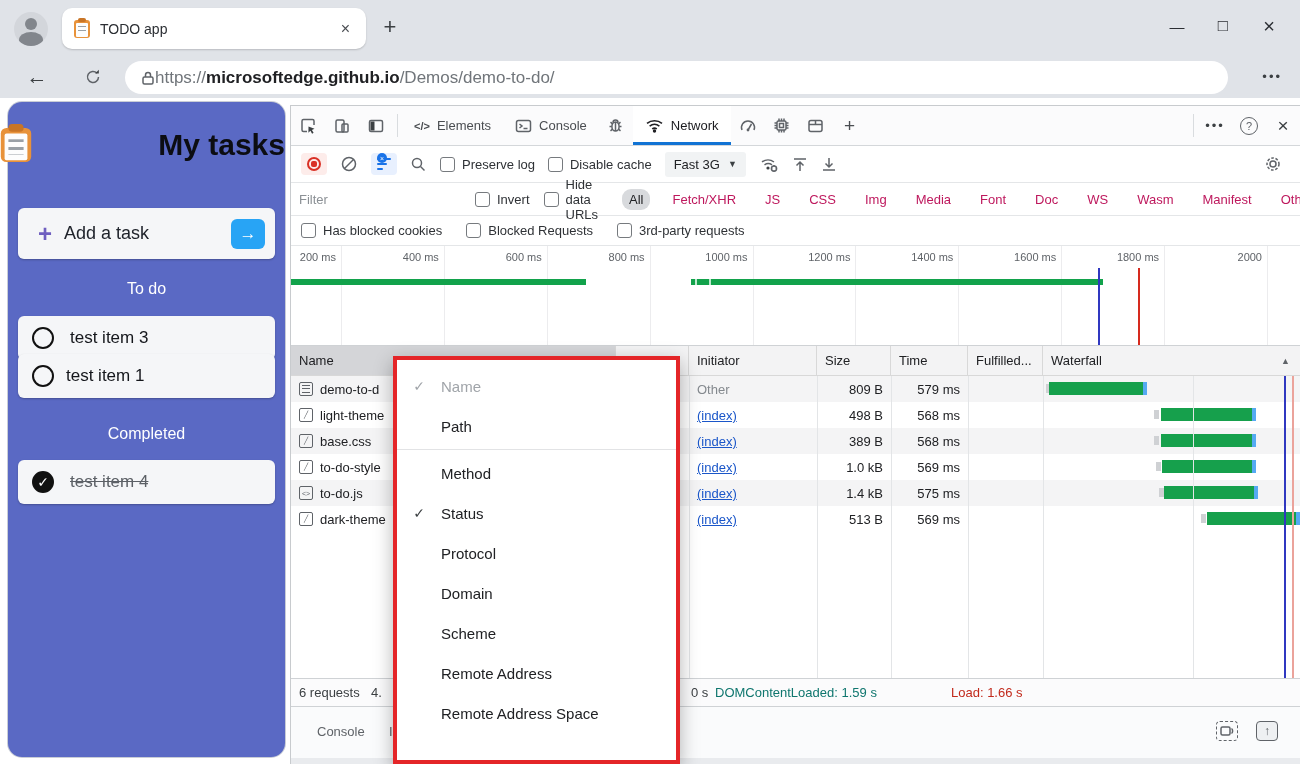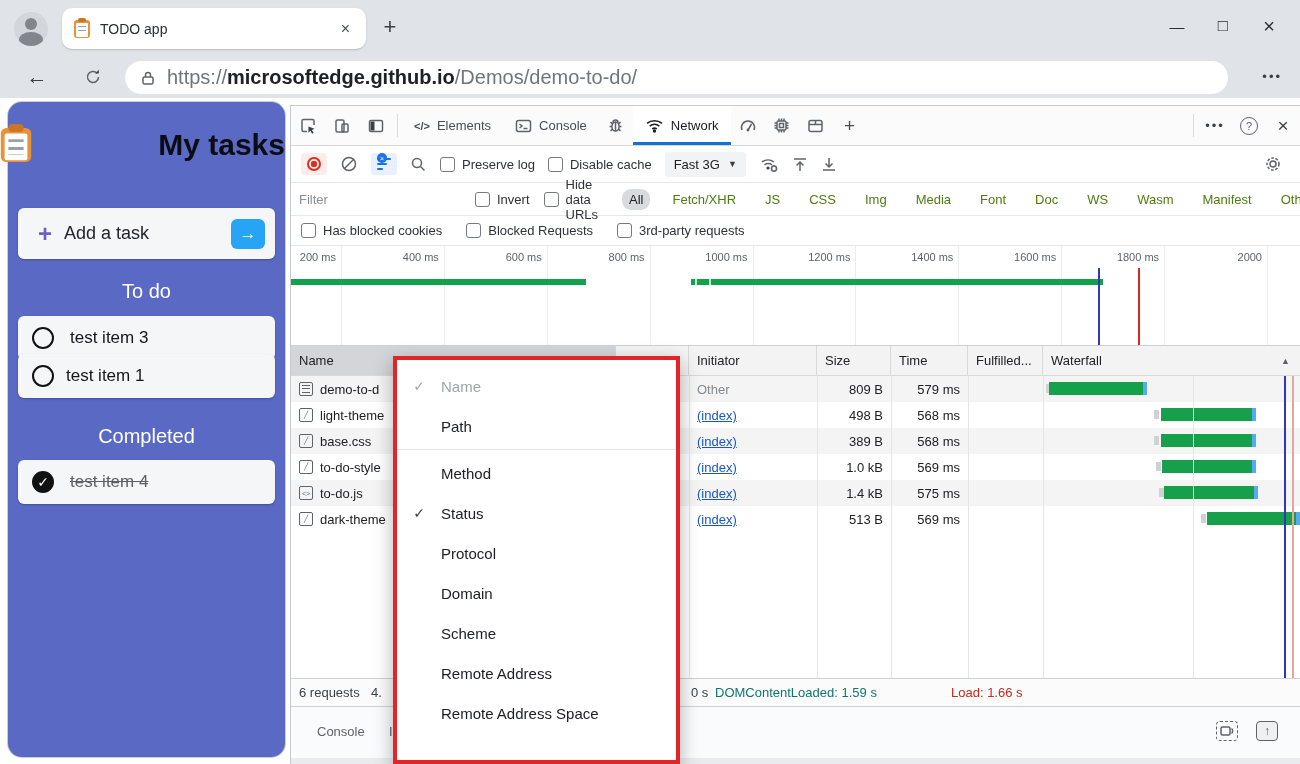--- a/index.html
+++ b/index.html
@@ -19,34 +19,34 @@
   .winbtn { width:46px; height:36px; display:flex; align-items:center; justify-content:center; font-size:15px; color:#2b2e33; }
   .clipboard { position:relative; width:16px; height:18px; background:#e8923a; border-radius:3px; flex:none; }
   .clipboard::before { content:''; position:absolute; left:2px; top:3px; right:2px; bottom:1px; background:#fdfdfd; border-radius:1px; }
   .clipboard::after { content:''; position:absolute; left:4px; top:-2px; width:8px; height:4px; background:#c97526; border-radius:2px; }
   .clipboard .lines { position:absolute; left:4px; right:4px; top:6px; height:8px;
      background:repeating-linear-gradient(#9aa0a6 0 1.5px, transparent 1.5px 4px); }
 
   .navbar { position:absolute; left:0; top:56px; width:1300px; height:42px; background:#e0e3e8; }
   .navglyph { position:absolute; top:0; height:42px; display:flex; align-items:center; justify-content:center; width:34px; font-size:19px; color:#3c4043; }
   .urlpill { position:absolute; left:125px; top:5px; width:1103px; height:33px; background:#fff; border-radius:17px; display:flex; align-items:center; padding:0 16px; }
-  .urltext { font-size:20px; margin-left:12px; color:#70757a; }
+  .urltext { font-size:17px; color:#70757a; }
   .urltext b { color:#202124; font-weight:700; }
   .more3 { position:absolute; right:18px; top:13px; font-size:13px; letter-spacing:2px; color:#3c4043; }
 
   
   .todo { position:absolute; left:8px; top:102px; width:277px; height:655px; background:#5a69c4; border-radius:14px; box-shadow:0 0 0 1px #c9cdd6; }
   .todo-header { position:absolute; left:0; top:26px; width:100%; display:flex; align-items:center; justify-content:space-between; gap:14px; }
   .todo-title { font-size:30px; font-weight:800; color:#0c0d12; }
   .todo-logo { transform:scale(1.9); transform-origin:center; }
   .addcard { position:absolute; left:10px; top:106px; width:257px; height:51px; background:#f5f6f8; border-radius:6px; box-shadow:0 1px 2px rgba(0,0,0,.25); display:flex; align-items:center; padding:0 10px; }
   .addplus { color:#6f5fc0; font-size:24px; font-weight:700; margin:0 12px 0 10px; }
   .addlabel { font-size:18px; color:#20242c; flex:1; }
   .addbtn { width:34px; height:30px; background:#28a4f5; border-radius:6px; color:#fff; font-size:17px; display:flex; align-items:center; justify-content:center; }
-  .todo-sec { position:absolute; width:100%; text-align:center; color:#fff; font-size:20px; }
+  .todo-sec { position:absolute; width:100%; text-align:center; color:#fff; font-size:16px; }
   .taskcard { position:absolute; left:10px; width:257px; height:44px; background:#f5f6f8; border-radius:6px; box-shadow:0 1px 2px rgba(0,0,0,.25); display:flex; align-items:center; padding:0 14px; gap:16px; }
   .taskcircle { width:22px; height:22px; border:2.5px solid #111; border-radius:50%; flex:none; }
   .taskcircle.done { background:#111; color:#fff; font-size:14px; display:flex; align-items:center; justify-content:center; border-color:#111; }
   .tasklabel { font-size:17px; color:#14161b; }
   .tasklabel.done { color:#5c6066; text-decoration:line-through; }
 
   
   .devtools { position:absolute; left:290px; top:105px; width:1010px; height:659px; background:#fff; border-left:1px solid #c8cbce; border-top:1px solid #c8cbce; font-size:13px; color:#3c4043; }
   svg { display:block; }
   .ic { stroke:#5f6368; fill:none; stroke-width:1.5; }
@@ -69,21 +69,21 @@
   .cb { width:15px; height:15px; border:1.5px solid #767a7e; border-radius:3px; background:#fff; flex:none; }
   .cblab { display:flex; align-items:center; gap:7px; color:#2f3236; }
   .select { display:flex; align-items:center; gap:8px; background:#f1f3f4; height:25px; padding:0 9px; border-radius:3px; color:#202124; }
   .select .car { font-size:9px; color:#3c4043; }
   .gear-right { margin-left:auto; margin-right:8px; }
 
   .dt-filter { position:absolute; left:0; top:77px; width:100%; height:33px; display:flex; align-items:center; padding:0 8px; border-bottom:1px solid #e4e6e8; }
   .filter-input { width:200px; border:none; outline:none; font-size:13px; color:#202124; font-family:"Liberation Sans",sans-serif; }
   .filter-input::placeholder { color:#8b9095; }
   .pills { display:flex; align-items:center; gap:15px; margin-left:12px; }
-  .pill { padding:3px 7px; border-radius:9px; color:#4d7c0f; white-space:nowrap; }
+  .pill { padding:3px 7px; border-radius:9px; color:#be185d; white-space:nowrap; }
   .pill.active { background:#d8dadd; color:#202124; }
   .fdiv { width:1px; height:18px; background:#d9dcdf; margin-left:12px; }
 
   .dt-checks { position:absolute; left:0; top:110px; width:100%; height:30px; display:flex; align-items:center; gap:24px; padding:0 10px; border-bottom:1px solid #e4e6e8; }
 
   .overview { position:absolute; left:0; top:140px; width:100%; height:100px; border-bottom:1px solid #cfd2d5; overflow:hidden; }
   .tick { position:absolute; top:5px; transform:translateX(-100%); padding-right:5px; font-size:11px; color:#5f6368; white-space:nowrap; }
   .gline { position:absolute; top:0; bottom:0; width:1px; background:#ececee; }
   .ovbar { position:absolute; top:33px; height:6px; background:#12a24b; }
   .ovbar.dashed { background:repeating-linear-gradient(90deg,#12a24b 0 4px, #bfe9cf 4px 6px, #12a24b 6px 14px) left/26px 100% no-repeat, linear-gradient(#12a24b,#12a24b) 26px 0/calc(100% - 26px) 100% no-repeat; }

